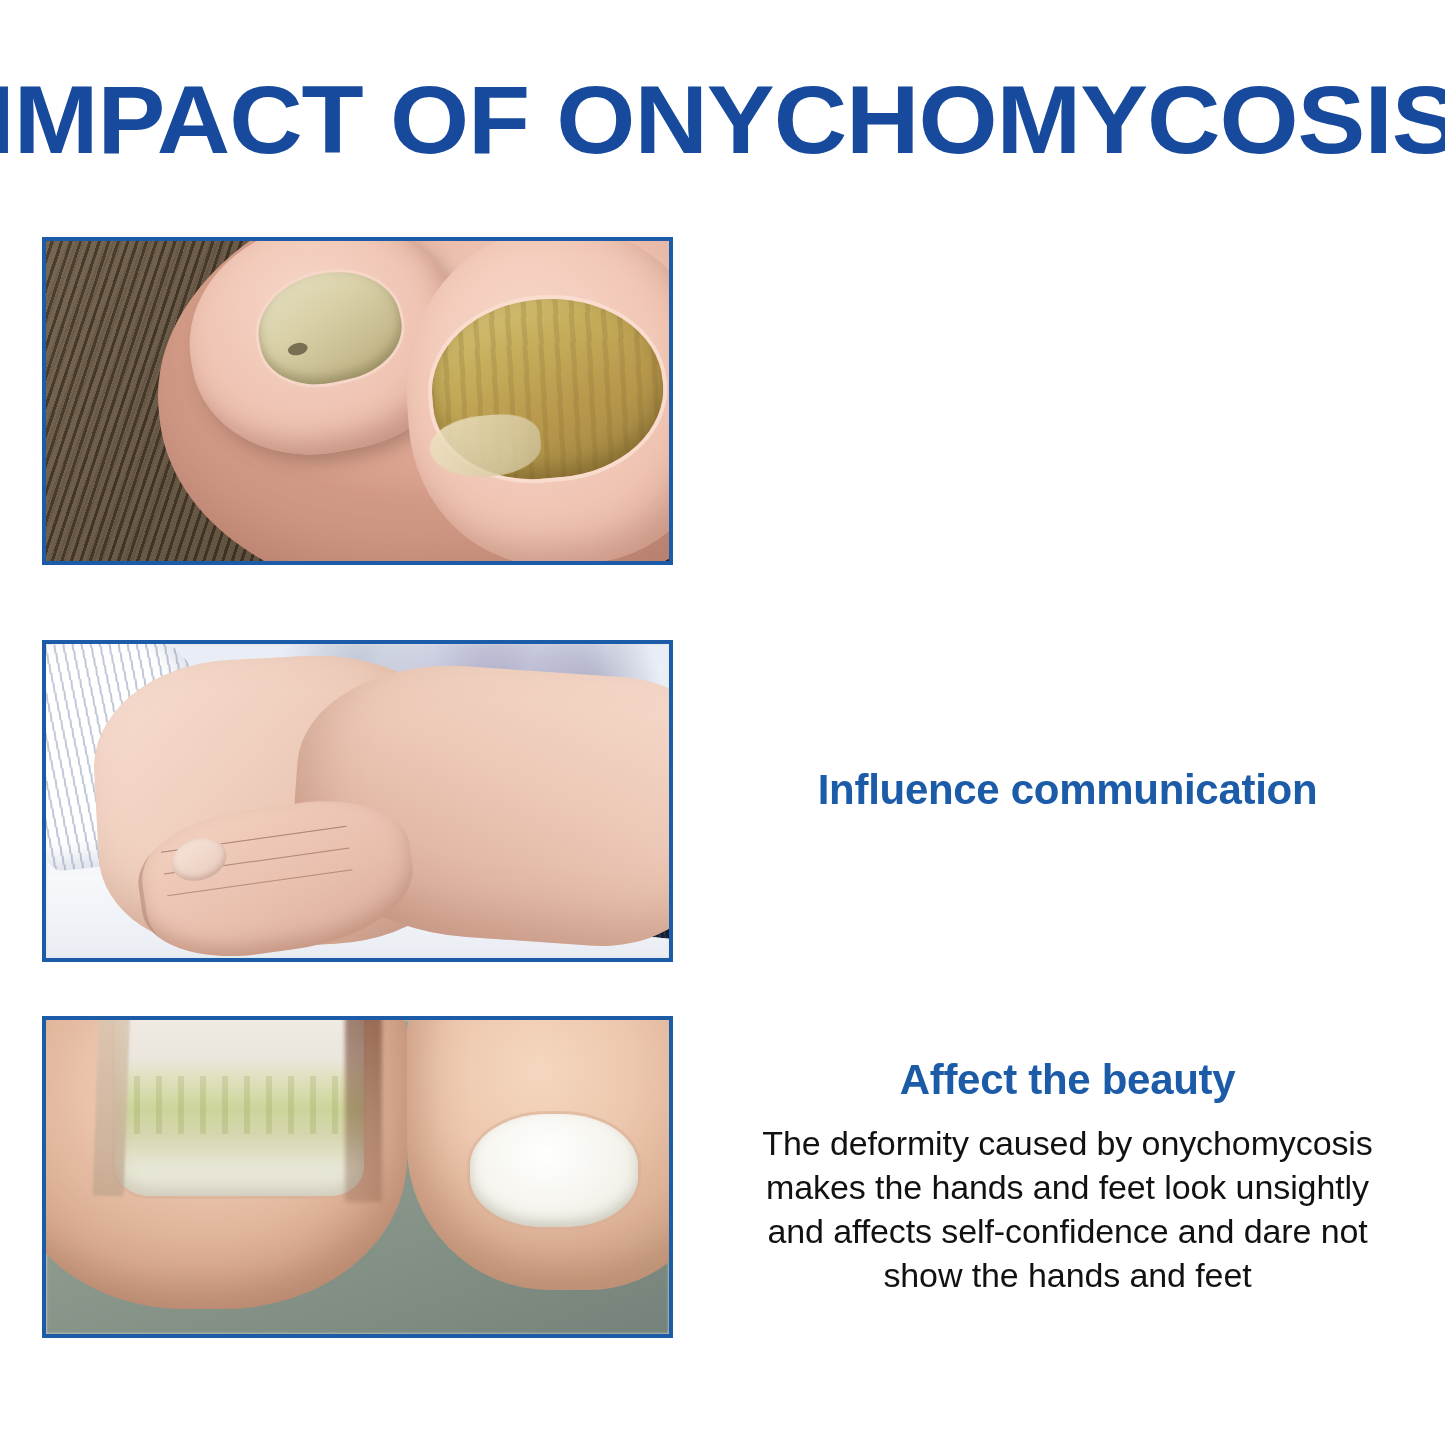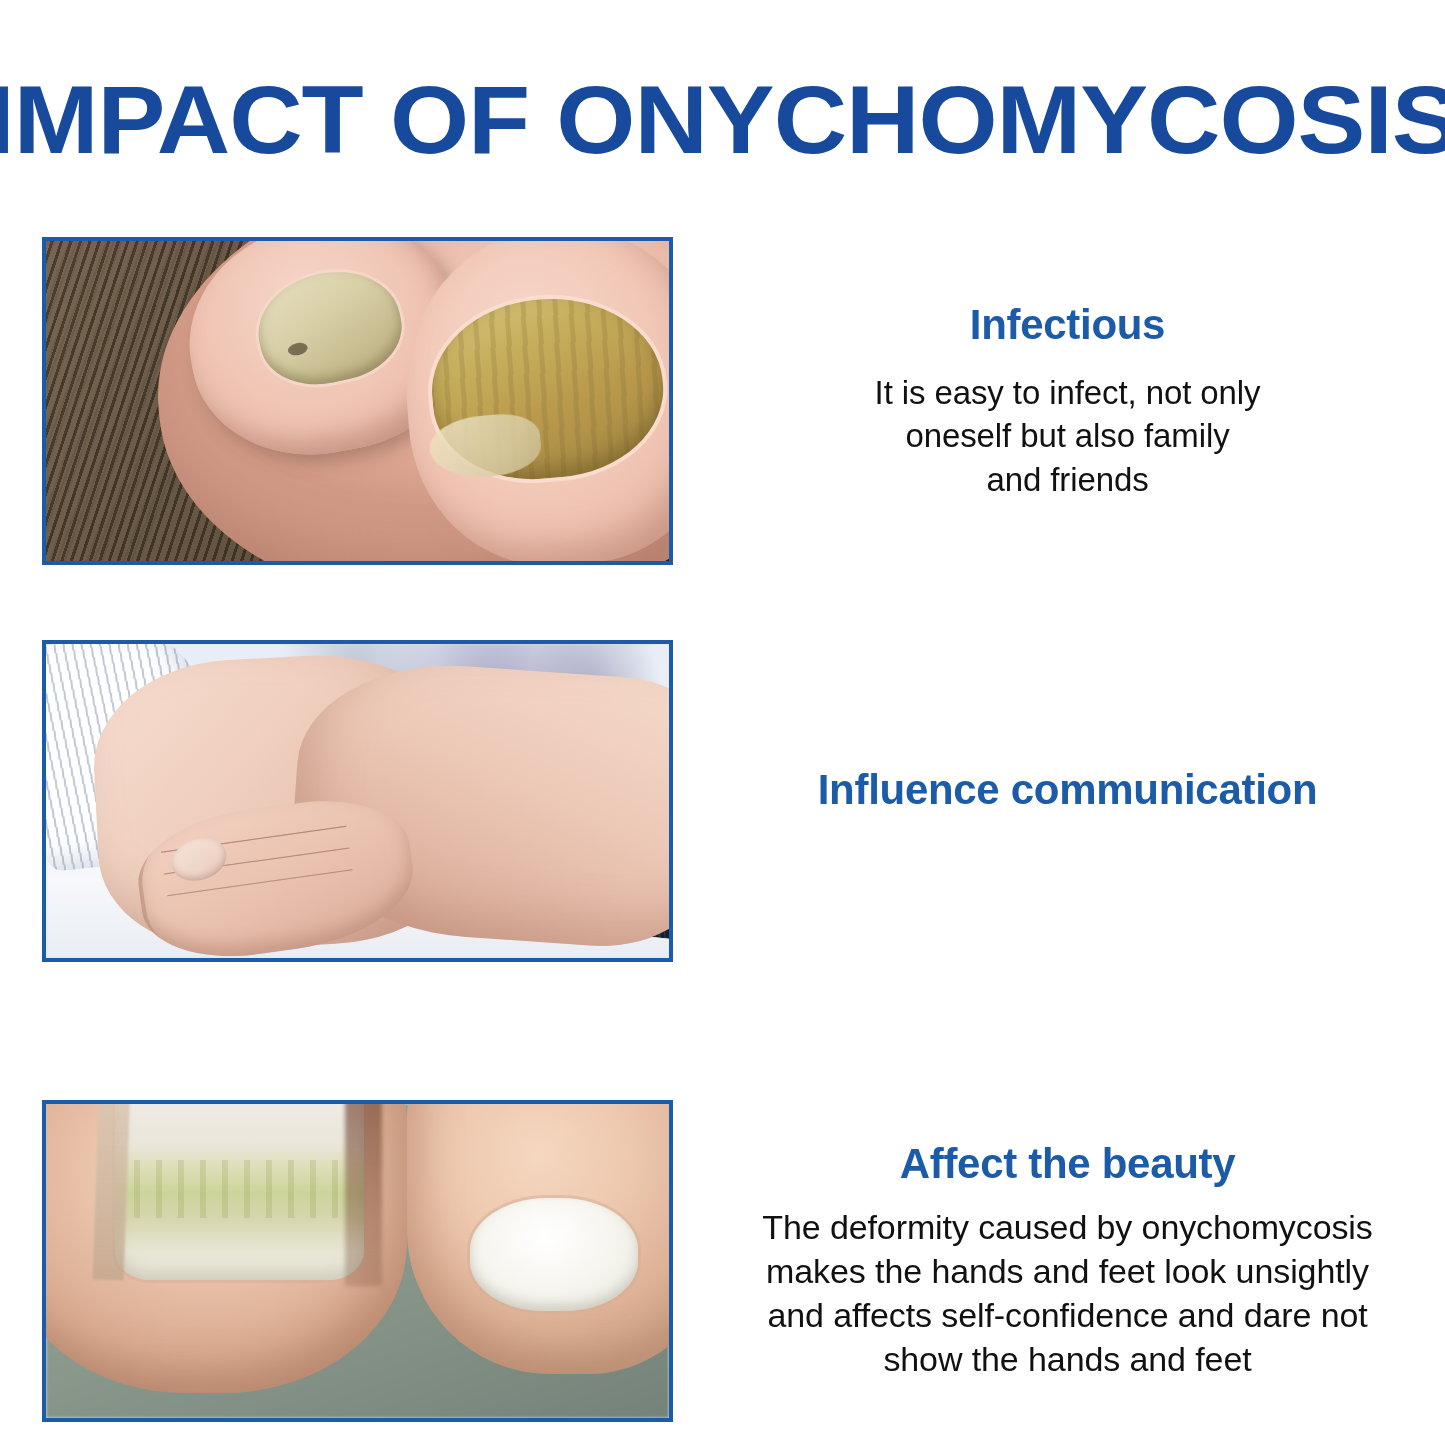--- a/index.html
+++ b/index.html
@@ -30,21 +30,21 @@
     letter-spacing:-1px;
     transform:scaleX(1.06);
     transform-origin:center top;
     white-space:nowrap;
   }
 
   
   .row { position:absolute; left:0; width:1445px; }
   .row-1 { top:237px; height:328px; }
   .row-2 { top:640px; height:322px;padding-left:24px; }
-  .row-3 { top:1100px; height:322px; }
+  .row-3 { top:1016px; height:322px; }
 
   
   .photo {
     position:absolute;
     left:42px;
     width:631px;
     height:100%;
     border:4px solid #1B5BA8;
     background:#ddd;
     overflow:hidden;
@@ -311,26 +311,20 @@
         <div class="p1-grain"></div>
         <div class="p1-foot"></div>
         <div class="p1-toe-left"></div>
         <div class="p1-nail-left"></div>
         <div class="p1-toe-right"></div>
         <div class="p1-nail-right"></div>
         <div class="p1-blur"></div>
       </div>
     </div>
 
-    <div class="textcol">
-      <div class="sec-head">Infectious</div>
-      <div class="sec-body">It is easy to infect, not only
-oneself but also family
-and friends</div>
-    </div>
   </div>
 
   <div class="row row-2">
 
     <div class="photo">
       <div class="canvas">
         <div class="p2-bg"></div>
         <div class="p2-cuffL"></div>
         <div class="p2-armL"></div>
         <div class="p2-suit"></div>

